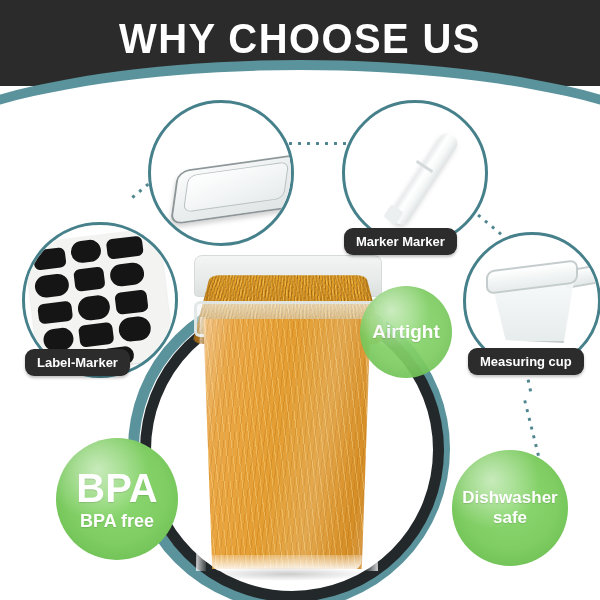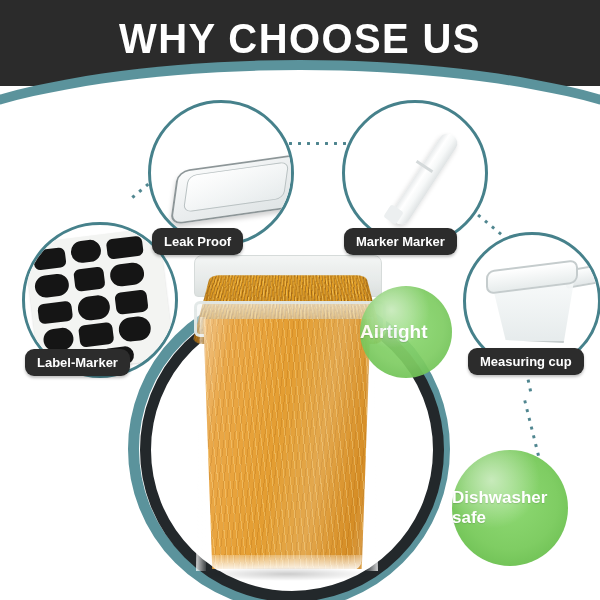--- a/index.html
+++ b/index.html
@@ -78,21 +78,21 @@
     height:27px;
   }
 
   
   .badge{
     position:absolute;border-radius:50%;z-index:22;
     background:
       radial-gradient(circle at 34% 26%, rgba(255,255,255,.55) 0%, rgba(255,255,255,0) 42%),
       radial-gradient(circle at 50% 45%, #8ed973 0%, #7fcd63 55%, #63b84a 100%);
     color:#ffffff;
-    display:flex;flex-direction:column;align-items:flex-start;justify-content:center;
+    display:flex;flex-direction:column;align-items:center;justify-content:center;
     text-align:center;line-height:1.05;
     text-shadow:0 1px 1px rgba(0,0,0,.12);
   }
   .badge.airtight{opacity:.93;}
   .badge-main{font-weight:bold;}
   .badge-sub{font-weight:bold;}
 
   
   #product{position:absolute;left:180px;top:255px;width:210px;height:320px;z-index:15;}
 
@@ -280,23 +280,20 @@
   <div class="pill" style="left:25px;top:349px;justify-content:center;">
     <span>Label-Marker</span>
   </div>
 
   <div class="fcircle" style="left:148px;top:100px;width:140px;height:140px;">
     <div class="lid-art">
       <div class="lid-plate"></div>
       <div class="lid-inner"></div>
     </div>
   </div>
-  <div class="pill" style="left:152px;top:228px;">
-    <span>Leak Proof</span>
-  </div>
 
   <div class="fcircle" style="left:342px;top:100px;width:140px;height:140px;">
     <div class="marker-art">
       <div class="marker-body"></div>
       <div class="marker-cap-line"></div>
       <div class="marker-tip"></div>
     </div>
   </div>
   <div class="pill" style="left:344px;top:228px;">
     <span>Marker Marker</span>
@@ -324,19 +321,23 @@
     <div class="jar-edge-l"></div>
     <div class="jar-edge-r"></div>
     <div class="jar-bottom"></div>
     <div class="jar-shadow"></div>
   </div>
 
   <div class="badge airtight" style="left:360px;top:286px;width:92px;height:92px;">
     <span class="badge-main" style="font-size:19px;">Airtight</span>
   </div>
 
+  <div class="badge" style="left:56px;top:438px;width:122px;height:122px;">
+    <span class="badge-main" style="font-size:40px;">BPA</span>
+    <span class="badge-sub" style="font-size:18px;margin-top:3px;">BPA free</span>
+  </div>
 
   <div class="badge" style="left:452px;top:450px;width:116px;height:116px;">
     <span class="badge-main" style="font-size:17px;">Dishwasher</span>
     <span class="badge-sub" style="font-size:17px;margin-top:2px;">safe</span>
   </div>
 
 </div>
 
 </body></html>

